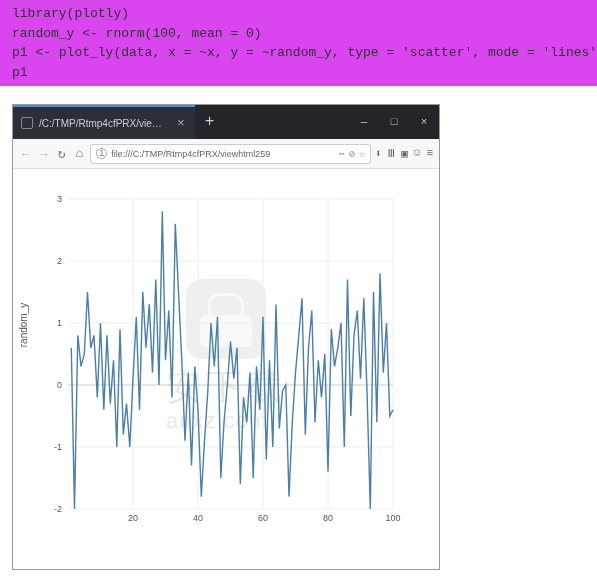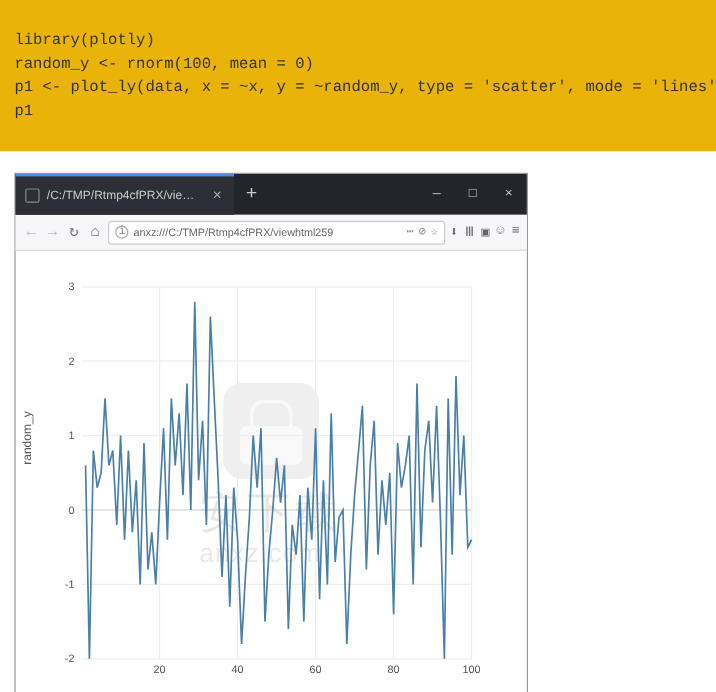--- a/index.html
+++ b/index.html
@@ -1,18 +1,18 @@
 <!DOCTYPE html>
 <html><head>
 <meta charset="utf-8">
 <style>
   * { box-sizing: border-box; margin: 0; padding: 0; }
   body { font-family: Consolas, 'Courier New', monospace; background: #fff; width: 597px; }
   
-  .code-block { background: #eab308; padding: 24px 12px; font-size: 13px; line-height: 1.5; color: #333; }
+  .code-block { background: #d946ef; padding: 4px 12px; font-size: 13px; line-height: 1.5; color: #333; }
   .code-line { white-space: pre; }
   
   .browser-wrap { margin: 18px 12px; border: 1px solid #999; width: 428px; background: #fff; }
   
   .titlebar { background: #23252a; height: 34px; display: flex; align-items: stretch; }
   .tab { background: #2d2f36; display: flex; align-items: center; padding: 0 8px; gap: 6px; border-top: 2px solid #4a90e2; }
   .favicon { width: 12px; height: 12px; border: 1px solid #888; border-radius: 2px; }
   .tab-title { color: #ccc; font-size: 10px; font-family: Arial, sans-serif; max-width: 130px; overflow: hidden; white-space: nowrap; text-overflow: ellipsis; }
   .tab-close { color: #aaa; font-size: 13px; cursor: pointer; padding: 0 2px; }
   .newtab { color: #ccc; font-size: 16px; padding: 0 10px; display: flex; align-items: center; cursor: pointer; }
@@ -72,21 +72,21 @@
     </div>
   </div>
 
   <div class="addrbar">
     <span class="nav-btn dis">←</span>
     <span class="nav-btn dis">→</span>
     <span class="nav-btn">↻</span>
     <span class="nav-btn">⌂</span>
     <div class="url-box">
       <span class="info">i</span>
-      <span class="url">anxz:///C:/TMP/Rtmp4cfPRX/viewhtml259</span>
+      <span class="url">file:///C:/TMP/Rtmp4cfPRX/viewhtml259</span>
       <span class="icn">⋯</span>
       <span class="icn">⊘</span>
       <span class="icn">☆</span>
     </div>
     <div class="toolbar-icons">
       <span>⬇</span>
       <span>Ⅲ</span>
       <span>▣</span>
       <span>☺</span>
       <span>≡</span>

